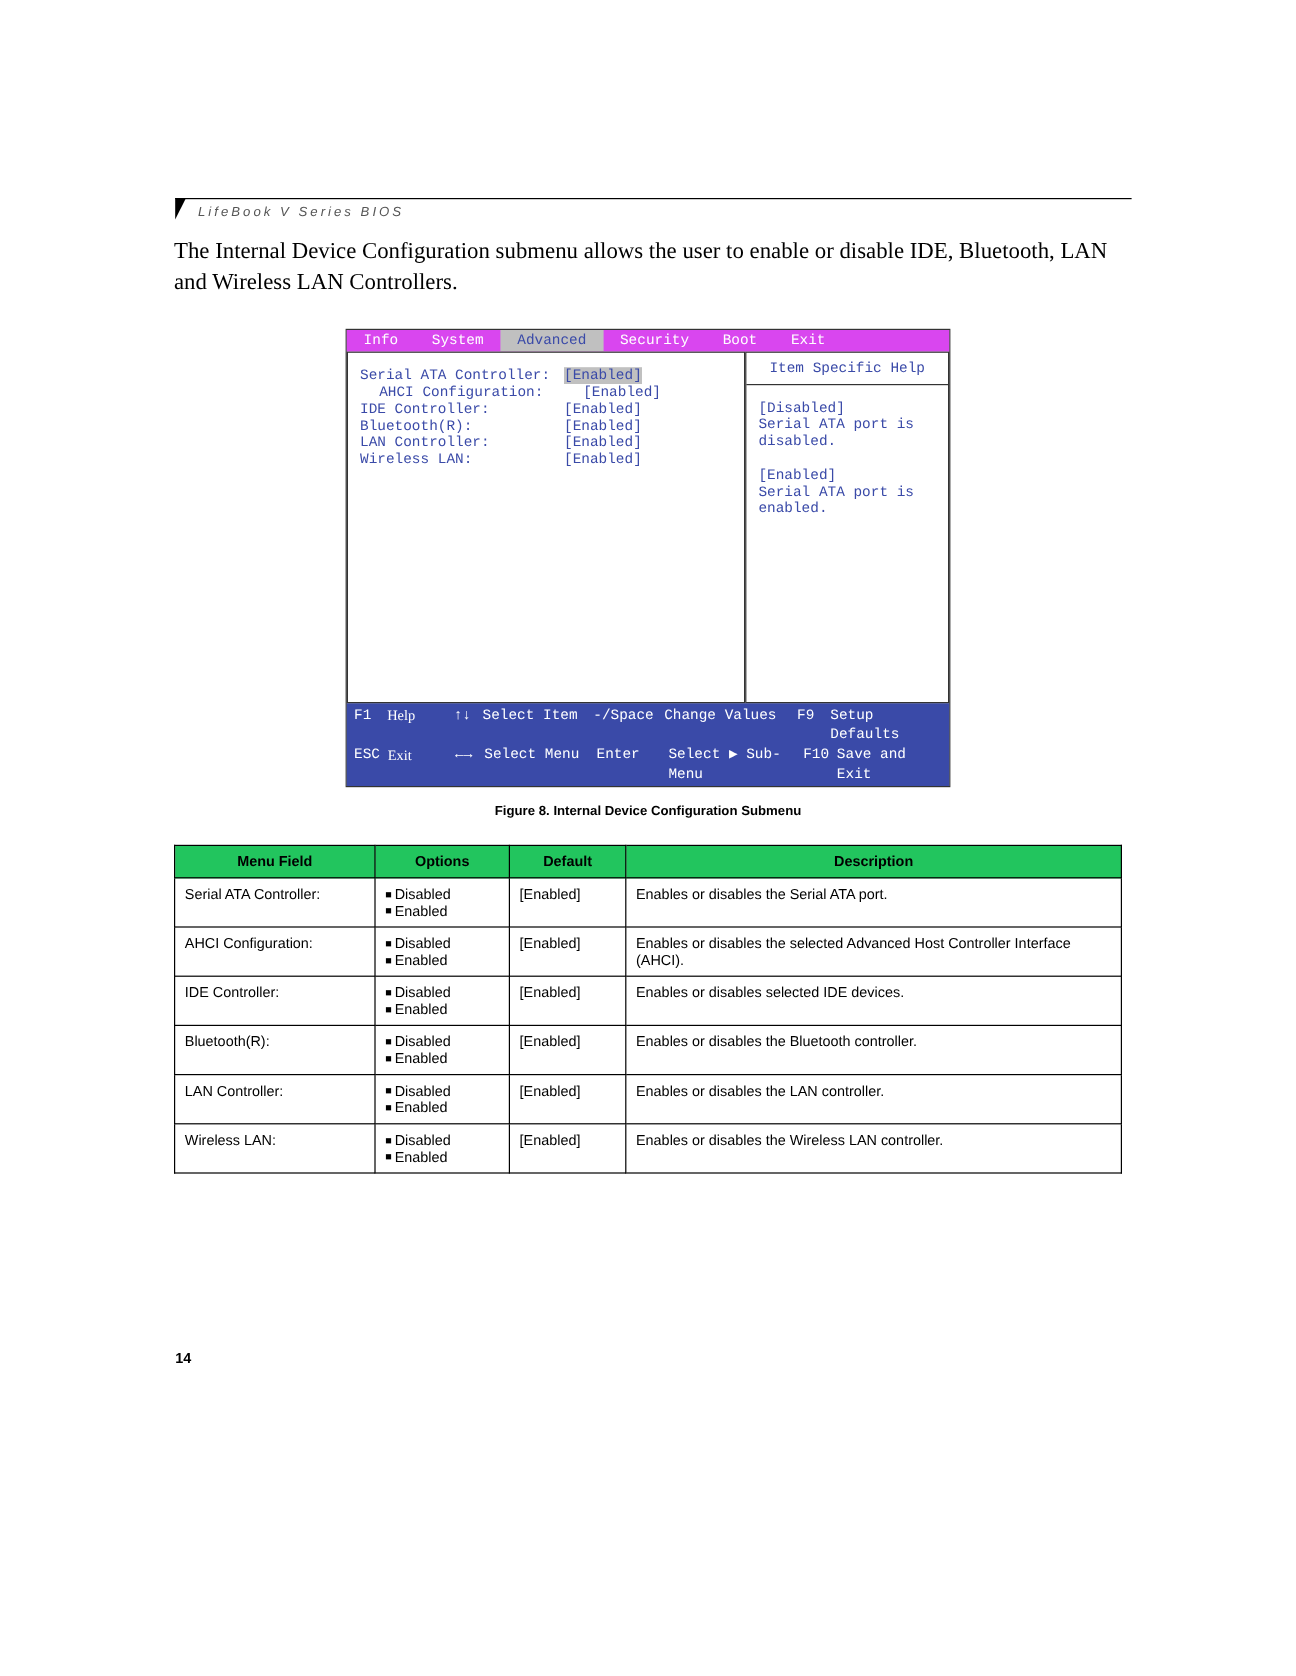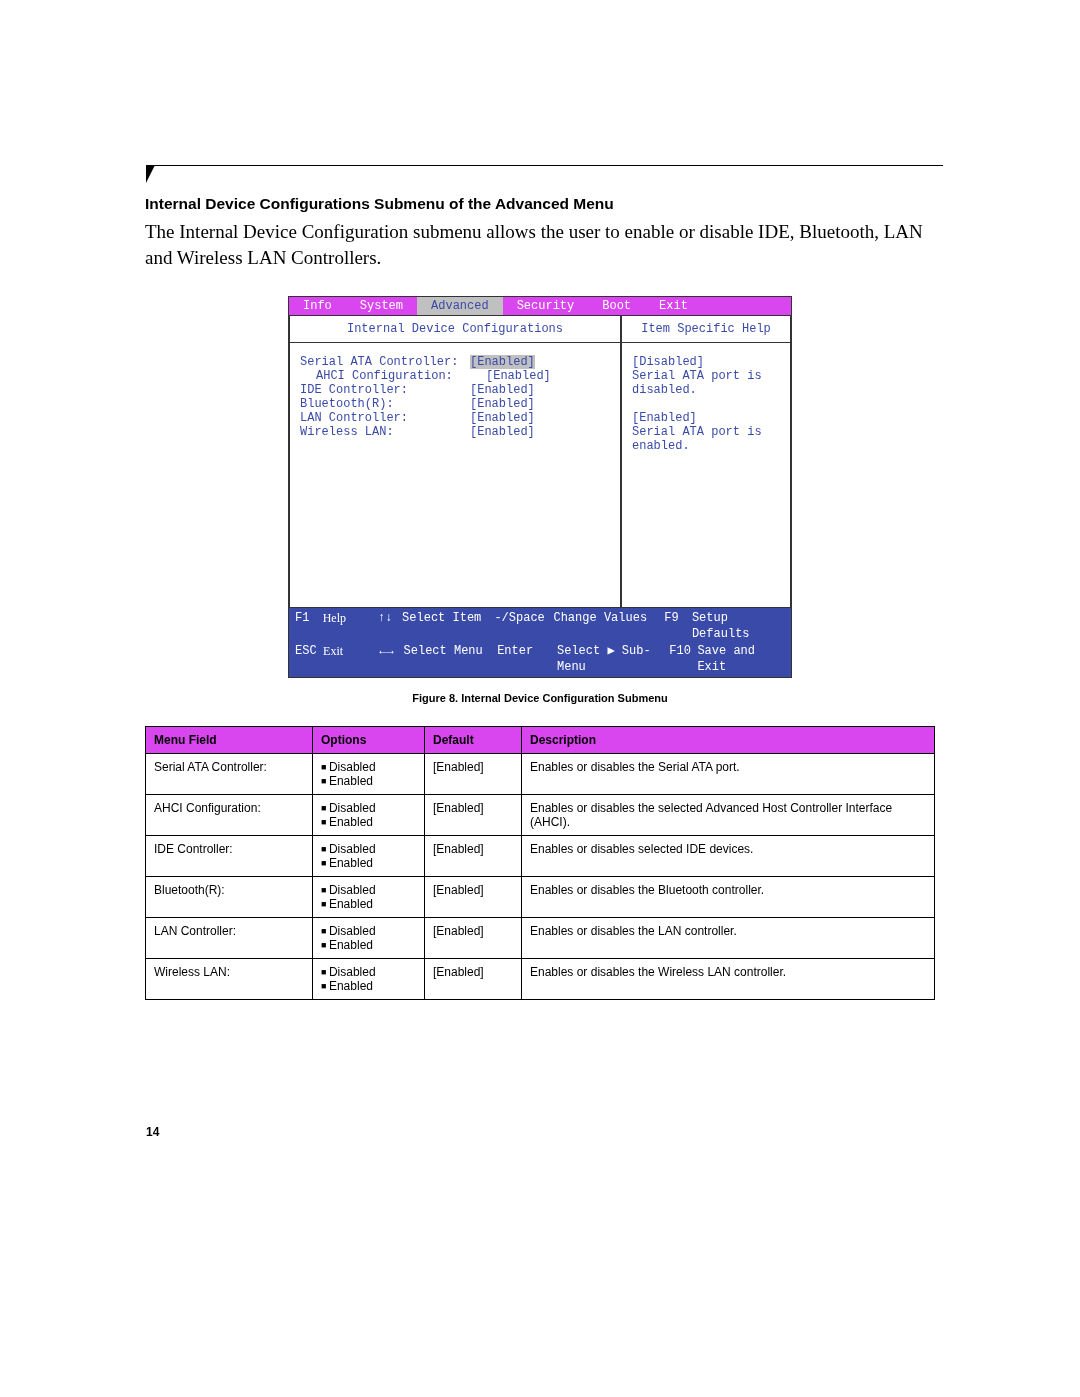--- a/index.html
+++ b/index.html
@@ -151,22 +151,23 @@
     width: 100%;
     font-size: 12px;
   }
   table.fields th, table.fields td {
     border: 1px solid #000;
     padding: 6px 8px;
     vertical-align: top;
     text-align: left;
   }
   table.fields th {
-    background: #d946ef;
-    font-weight: bold;
+    background: #22c55e;
+    font-weight: bold;
+    text-align: center;
   }
   table.fields td.menu-col { width: 150px; }
   table.fields td.opt-col  { width: 95px; }
   table.fields td.def-col  { width: 80px; }
   .opt-list {
     margin: 0;
     padding: 0;
     list-style: none;
   }
   .opt-list li::before {
@@ -184,36 +185,35 @@
     font-size: 12px;
   }
 </style>
 </head>
 <body>
 
 <div class="page">
   <div class="border-frame"></div>
   <div class="corner-mark"></div>
 
-
-  <div class="section-title">Internal Device Configurations Submenu of the Advanced Menu</div>
+  <div class="running-head">LifeBook V Series BIOS</div>
+
   <div class="body-text">The Internal Device Configuration submenu allows the user to enable or disable IDE, Bluetooth, LAN and Wireless LAN Controllers.</div>
 
   <div class="bios">
     <div class="bios-tabs" id="bios-tabs">
         <span class="bios-tab">Info</span>
         <span class="bios-tab">System</span>
         <span class="bios-tab active">Advanced</span>
         <span class="bios-tab">Security</span>
         <span class="bios-tab">Boot</span>
         <span class="bios-tab">Exit</span>
       </div>
     <div class="bios-columns">
       <div class="bios-left">
-        <div class="bios-subtitle">Internal Device Configurations</div>
         <div class="bios-body-left" id="bios-settings">
             <div class="setting-row">
               <span class="setting-label">Serial ATA Controller:</span>
               <span class="setting-value hl">[Enabled]</span>
             </div>
             <div class="setting-row">
               <span class="setting-label indent">AHCI Configuration:</span>
               <span class="setting-value">[Enabled]</span>
             </div>
             <div class="setting-row">

